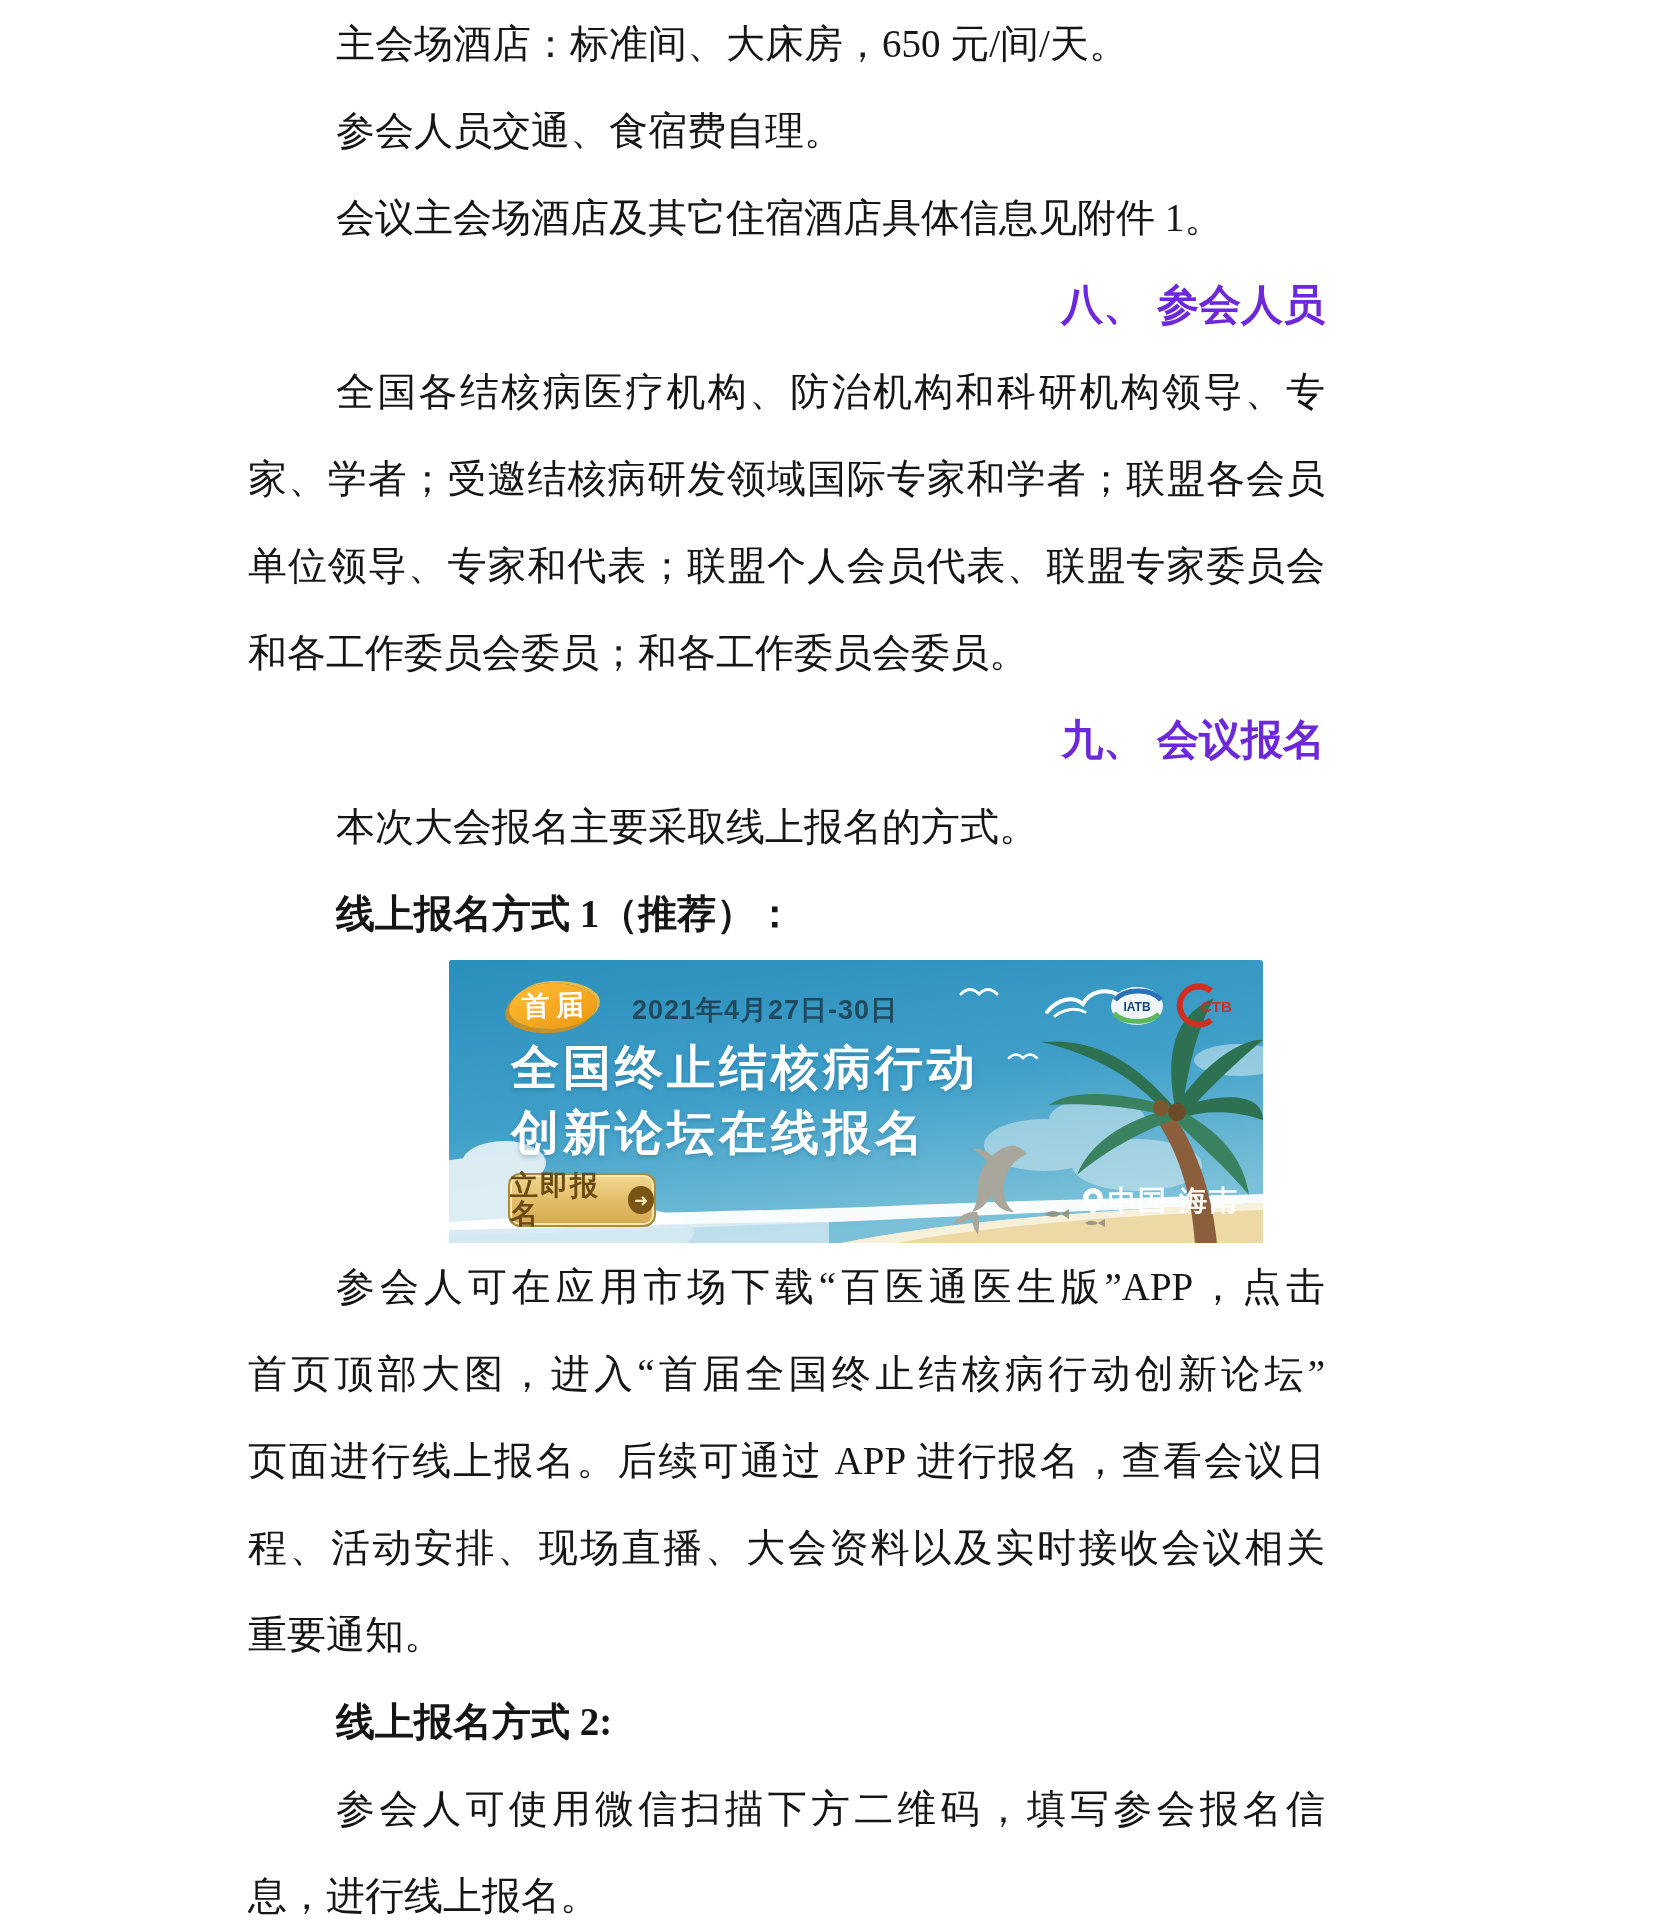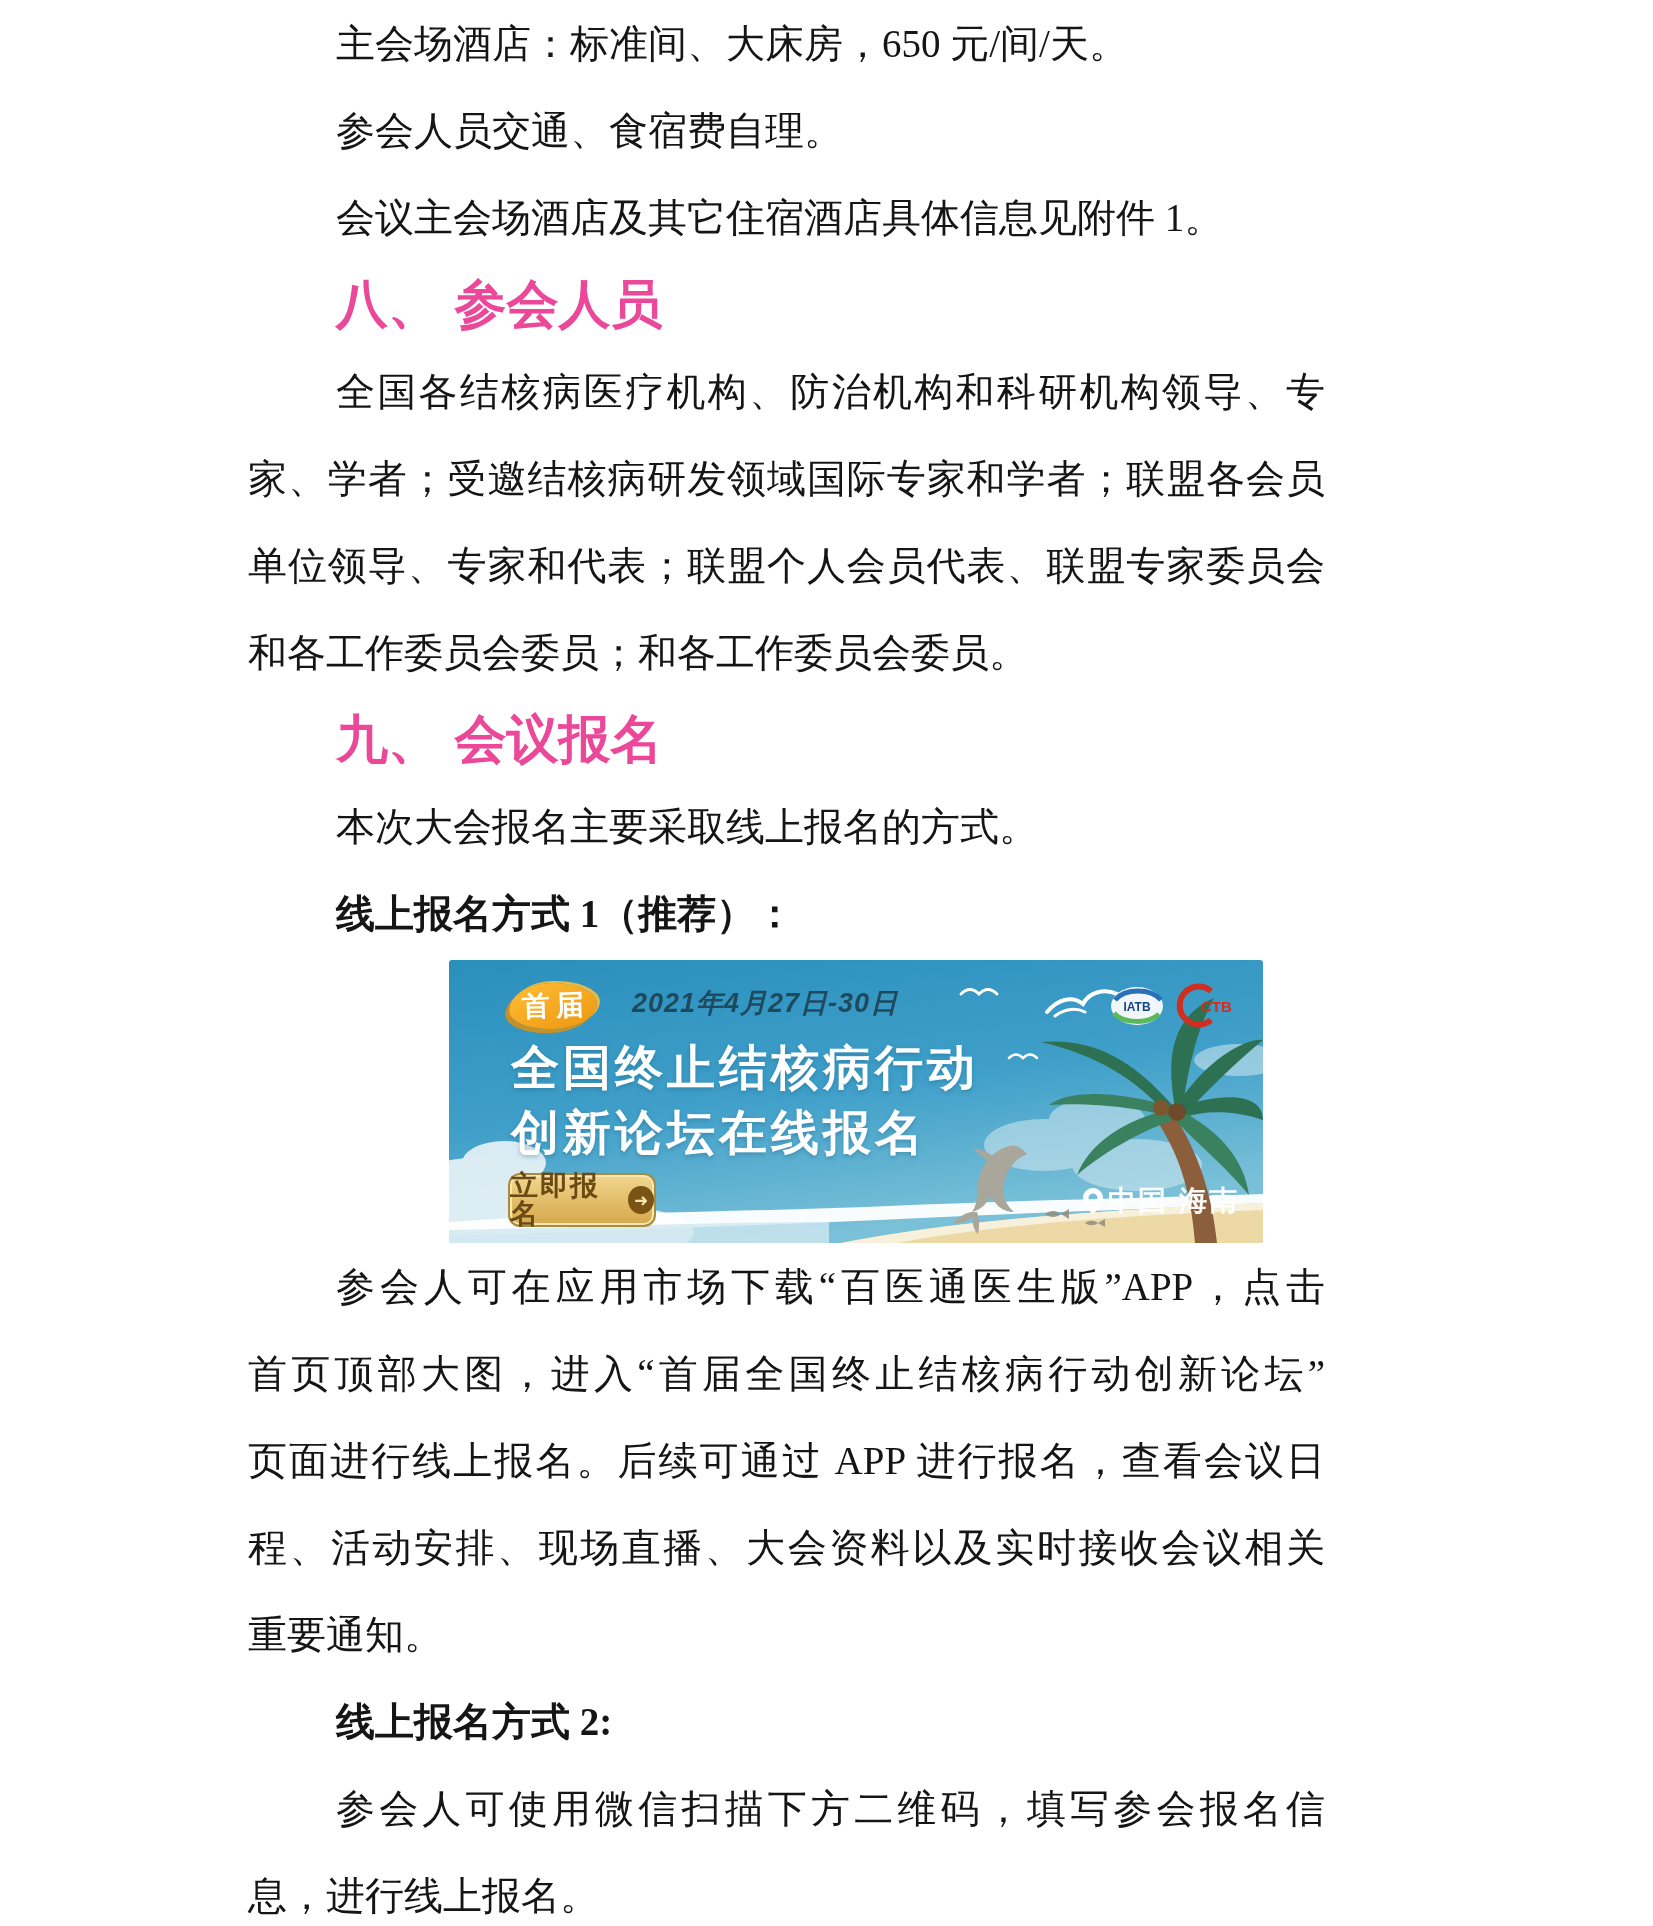--- a/index.html
+++ b/index.html
@@ -2,38 +2,38 @@
 <html><head>
 <meta charset="utf-8">
 <style>
   html,body{margin:0;padding:0;background:#ffffff;}
   #page{position:relative;width:1653px;height:1926px;background:#ffffff;overflow:hidden;
         font-family:"Liberation Serif",serif;color:#151515;}
   #content{position:absolute;left:248px;top:0;width:1077px;}
   .ln{height:87px;line-height:87px;font-size:39px;white-space:nowrap;}
   .ln.fill{white-space:normal;text-align:justify;text-align-last:justify;}
   .ln.ind{padding-left:88px;}
-  .ln.h{font-family:"Liberation Sans",sans-serif;font-weight:700;font-size:52px;color:#ec4899;}
+  .ln.h{font-family:"Liberation Sans",sans-serif;font-weight:700;font-size:42px;color:#6d28d9;text-align:right;}
   .ln.b{font-weight:700;}
 
   
   #banner{position:relative;margin:3px 0 0 201px;width:814px;height:283px;
           overflow:hidden;border-radius:3px;}
   #banner svg.scene{position:absolute;left:0;top:0;}
   .badge{position:absolute;left:60px;top:23px;width:88px;height:46px;
          background:linear-gradient(155deg,#fbb62d 20%,#ef9c15 85%);
          border-radius:46% 54% 50% 50%/58% 48% 52% 42%;
          transform:rotate(-2deg);
          box-shadow:-4px 4px 0 rgba(221,143,16,.85), 3px -2px 0 rgba(250,189,60,.9);
          display:flex;align-items:center;justify-content:center;
          font-family:"Liberation Sans",sans-serif;font-weight:700;font-size:28px;
          color:#ffffff;letter-spacing:6px;text-indent:6px;}
-  .date{position:absolute;left:183px;top:30px;
+  .date{position:absolute;left:183px;top:37px;
         font-family:"Liberation Sans",sans-serif;font-weight:700;font-size:27px;
-        color:#1f4a5e;letter-spacing:1px;line-height:1;font-style:italic;}
+        color:#1f4a5e;letter-spacing:1px;line-height:1;}
   .btitle{position:absolute;left:62px;line-height:1;color:#ffffff;
           font-family:"Liberation Sans",sans-serif;font-weight:900;font-size:48px;
           letter-spacing:4px;text-shadow:0 2px 4px rgba(16,76,104,.30);}
   #btitle1{top:84px;}
   #btitle2{top:149px;}
   .cta{position:absolute;left:59px;top:213px;width:148px;height:54px;box-sizing:border-box;
        background:linear-gradient(180deg,#f2d891 0%,#e2bb66 55%,#d5a94f 100%);
        border:2px solid #a98b3e;border-radius:12px;
        box-shadow:inset 0 0 0 2px #f6e7b4;
        display:flex;align-items:center;justify-content:center;gap:9px;cursor:pointer;}

